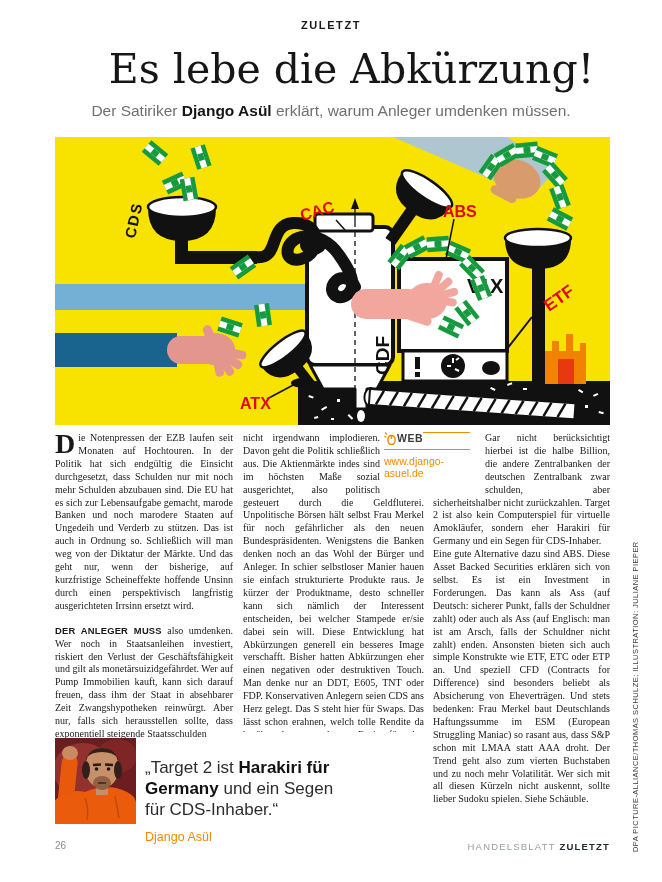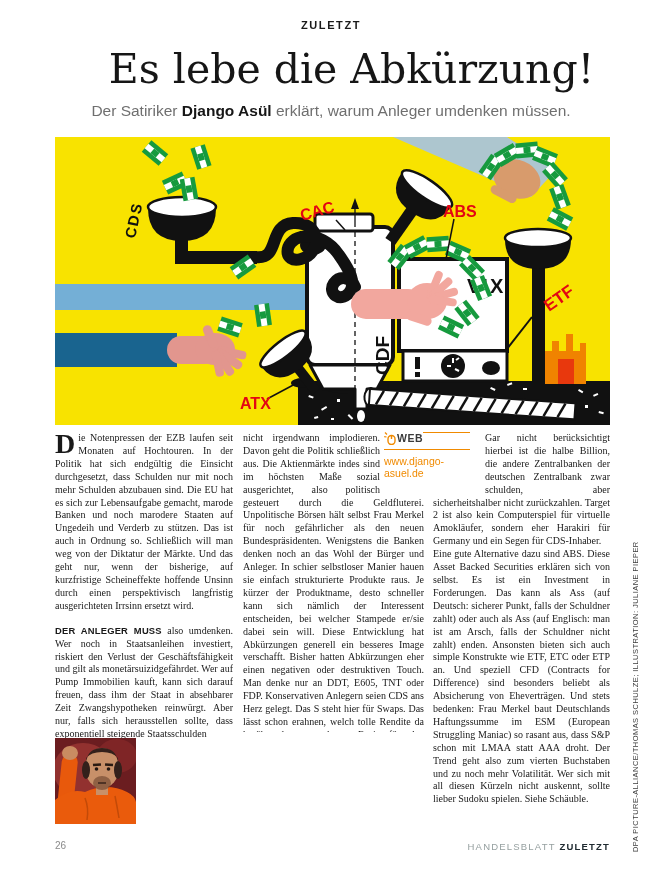--- a/index.html
+++ b/index.html
@@ -274,20 +274,24 @@
     <ellipse cx="63" cy="32" rx="4" ry="9" fill="#33201B"></ellipse>
     <path d="M31,24 Q33,10 47,10 Q61,10 63,24 L63,20 Q58,14 47,14 Q36,14 31,20 Z" fill="#33201B"></path>
     <ellipse cx="47" cy="45" rx="9" ry="7" fill="#7E5138" opacity="0.75"></ellipse>
     <rect x="38" y="25.5" width="8" height="2.5" fill="#2A1A12" transform="rotate(-5 42 27)"></rect>
     <rect x="50" y="25.5" width="8" height="2.5" fill="#2A1A12" transform="rotate(5 54 27)"></rect>
     <circle cx="41.5" cy="31" r="1.8" fill="#201511"></circle>
     <circle cx="53.5" cy="31" r="1.8" fill="#201511"></circle>
     <line x1="43" y1="45" x2="51" y2="45" stroke="#3A241A" stroke-width="1.5"></line>
   </svg>
 
+  <div class="quote">
+    <div><span>„Target 2 ist </span><b>Harakiri für Germany</b><span> und ein Segen für CDS-Inhaber.“</span></div>
+    <div class="qattr">Django Asül</div>
+  </div>
 
   <div class="pagenum">26</div>
   <div class="brand">
     <span>HANDELSBLATT</span> <b>ZULETZT</b>
   </div>
 
   <div class="credit">DPA PICTURE-ALLIANCE/THOMAS SCHULZE; ILLUSTRATION: JULIANE PIEPER</div>
 
 </div>
 

